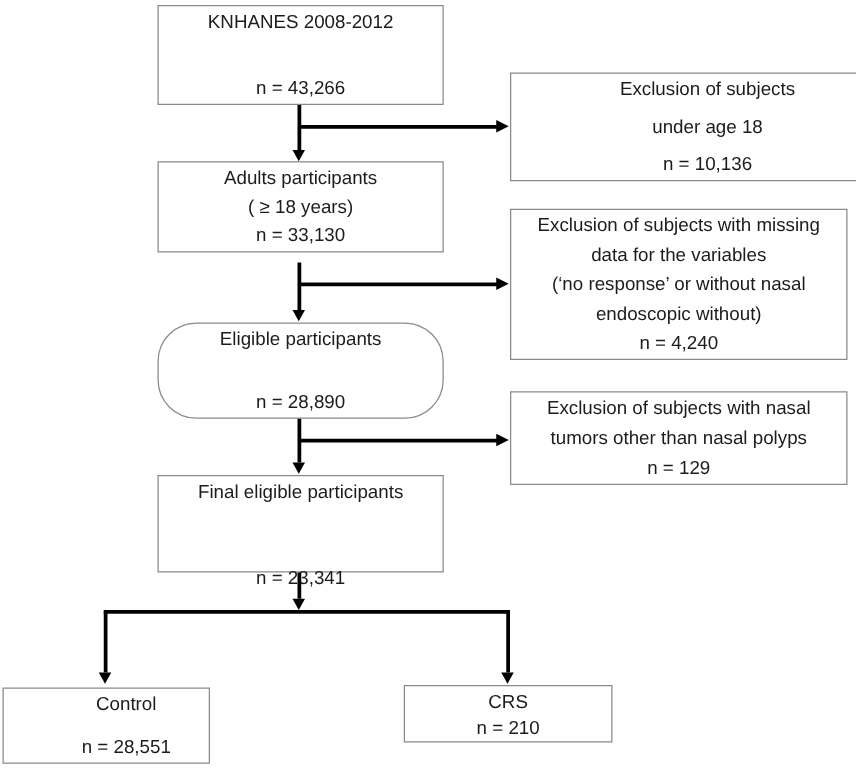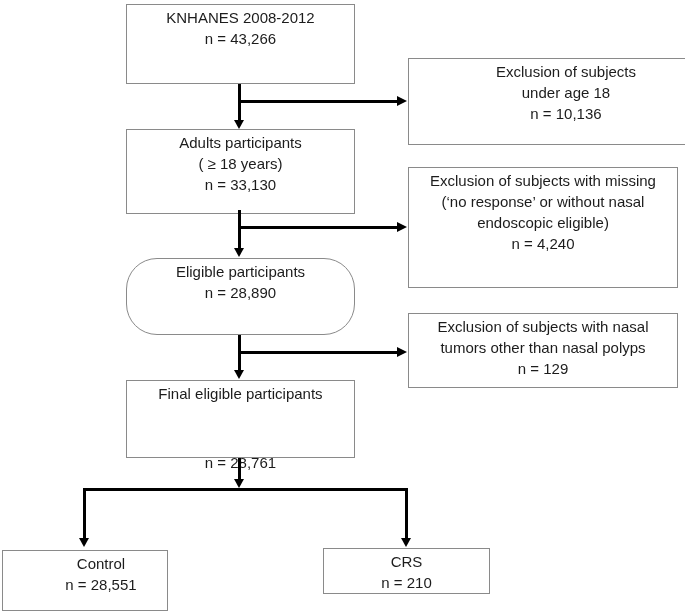--- a/index.html
+++ b/index.html
@@ -20,21 +20,21 @@
     box-sizing: border-box;
     border: 1px solid #8a8a8a;
     background: #ffffff;
     color: #1c1c1c;
     font-size: 15px;
     line-height: 21px;
     text-align: center;
     display: flex;
     flex-direction: column;
     align-items: center;
-    justify-content: flex-start;
+    justify-content: space-between;
     padding: 2px 4px;
   }
   .vline, .hline {
     position: absolute;
     background: #000000;
   }
   .vline { width: 3px; }
   .hline { height: 3px; }
   .arrow-down {
     position: absolute;
@@ -46,21 +46,21 @@
   .arrow-right {
     position: absolute;
     width: 0; height: 0;
     border-top: 5.5px solid transparent;
     border-bottom: 5.5px solid transparent;
     border-left: 10px solid #000000;
   }
 
   
   #b-knhanes  { left: 126px; top: 4px;   width: 229px; height: 80px; }
-  #b-adults   { left: 126px; top: 129px; width: 229px; height: 85px; }
+  #b-adults   { left: 126px; top: 129px; width: 229px; height: 73px; }
   #b-eligible { left: 126px; top: 258px; width: 229px; height: 77px; border-radius: 31px; }
   #b-final    { left: 126px; top: 380px; width: 229px; height: 78px; gap: 48px; }
 
   
   #b-excl-age     { left: 408px; top: 46px;  width: 316px; height: 87px; margin-top: 12px; }
   #b-excl-missing { left: 408px; top: 167px; width: 270px; height: 121px; }
   #b-excl-tumors  { left: 408px; top: 313px; width: 270px; height: 75px; }
 
   
   #b-control { left: 2px;   top: 550px; width: 166px; height: 61px; padding-left: 36px; }
@@ -103,32 +103,33 @@
       <div>Adults participants</div>
       <div>( ≥ 18 years)</div>
       <div>n = 33,130</div>
     </div>
   <div class="box" id="b-eligible">
       <div>Eligible participants</div>
       <div>n = 28,890</div>
     </div>
   <div class="box" id="b-final">
       <div>Final eligible participants</div>
-      <div>n = 28,761</div>
+      <div>n = 23,341</div>
     </div>
 
   <div class="box" id="b-excl-age">
       <div>Exclusion of subjects</div>
       <div>under age 18</div>
       <div>n = 10,136</div>
     </div>
   <div class="box" id="b-excl-missing">
       <div>Exclusion of subjects with missing</div>
+      <div>data for the variables</div>
       <div>(‘no response’ or without nasal</div>
-      <div>endoscopic eligible)</div>
+      <div>endoscopic without)</div>
       <div>n = 4,240</div>
     </div>
   <div class="box" id="b-excl-tumors">
       <div>Exclusion of subjects with nasal</div>
       <div>tumors other than nasal polyps</div>
       <div>n = 129</div>
     </div>
 
   <div class="box" id="b-control">
       <div>Control</div>

